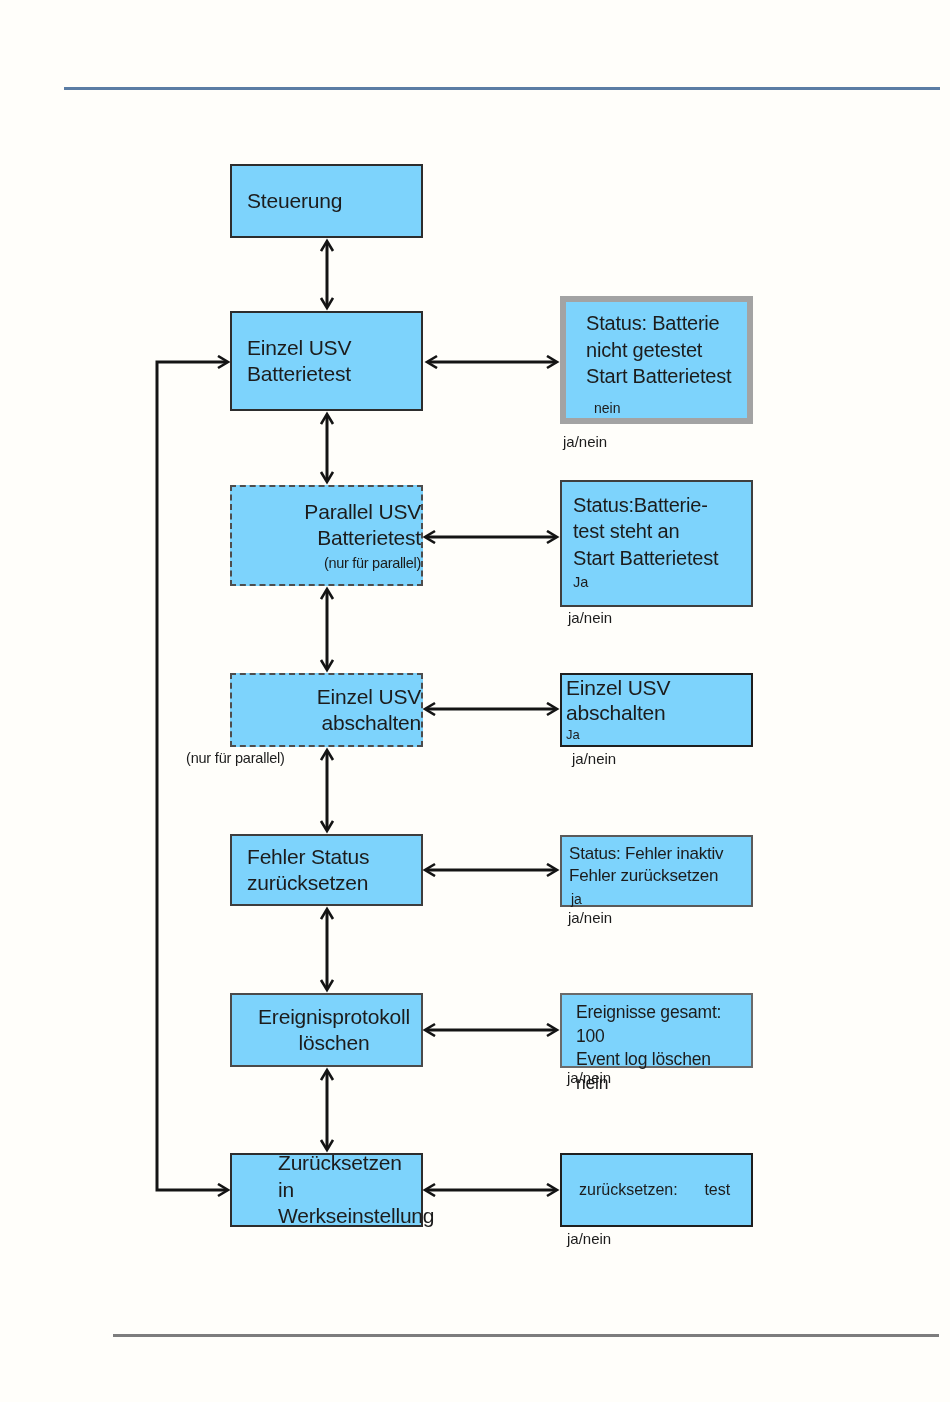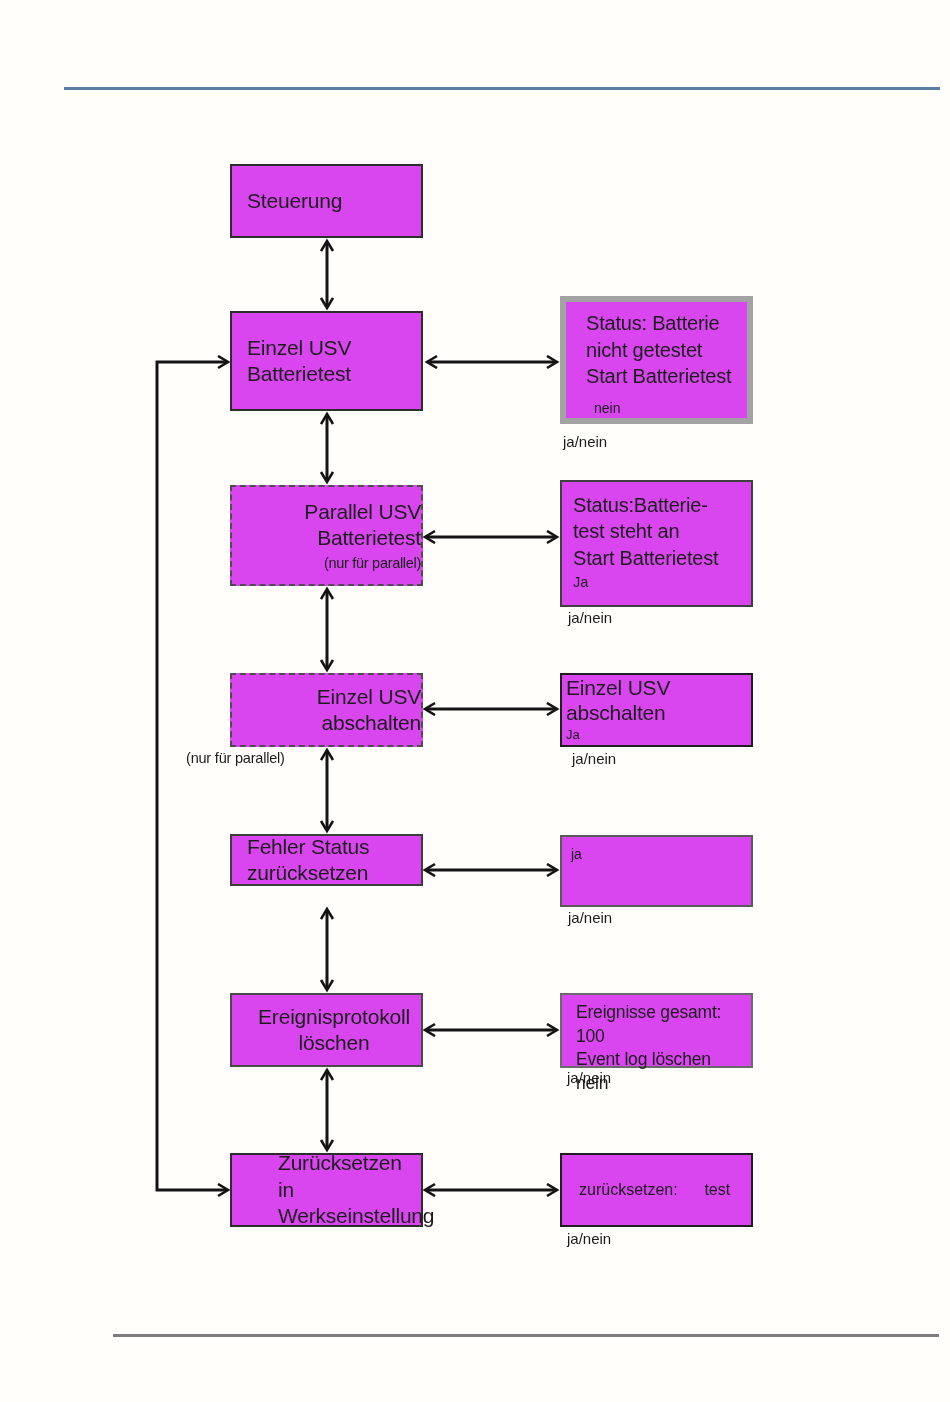--- a/index.html
+++ b/index.html
@@ -7,31 +7,31 @@
     width:950px;height:1402px;position:relative;overflow:hidden;
     background:#fffefa;
     font-family:"Liberation Sans","DejaVu Sans",sans-serif;
     color:#1c1c1c;letter-spacing:-0.2px;
   }
   .rule{position:absolute;}
   #top-rule{left:64px;top:87px;width:876px;height:3px;}
   #bottom-rule{left:113px;top:1334px;width:826px;height:3px;}
   svg.connectors{position:absolute;left:0;top:0;width:950px;height:1402px;pointer-events:none;}
   .box{
-    position:absolute;box-sizing:border-box;background:#d946ef;
+    position:absolute;box-sizing:border-box;background:#7dd3fc;
     display:flex;flex-direction:column;justify-content:center;
     white-space:pre-wrap;
   }
   .lbox{left:230px;width:193px;border:2px solid #2d2d2d;padding-left:15px;font-size:21px;line-height:1.26;}
   .lbox.dashed{border:2px dashed #4d4d4d;text-align:right;}
   #box-root{top:164px;height:74px;}
   #box-l1{top:311px;height:100px;}
   #box-l2{top:485px;height:101px;}
   #box-l3{top:673px;height:74px;}
-  #box-l4{top:834px;height:52px;border-color:#3d3d3d;}
+  #box-l4{top:834px;height:72px;border-color:#3d3d3d;}
   #box-l5{top:993px;height:74px;border-color:#4a4a4a;text-align:center;}
   #box-l6{top:1153px;height:74px;padding-left:46px;}
   .inner-note{font-size:14.5px;letter-spacing:-0.3px;margin-top:2px;}
   .outside-note{position:absolute;left:186px;top:750px;font-size:14.5px;white-space:nowrap;}
   .rbox{left:560px;width:193px;justify-content:flex-start;}
   #box-r1{top:296px;height:128px;border:6px solid #a3a3a3;padding:8px 4px 4px 20px;font-size:20px;line-height:1.33;}
   #box-r2{top:480px;height:127px;border:2px solid #3f3f3f;padding:10px 2px 4px 11px;font-size:20px;line-height:1.32;}
   #box-r3{top:673px;height:74px;border:2px solid #1f1f1f;padding:1px 2px 2px 4px;font-size:21px;line-height:1.18;}
   #box-r4{top:835px;height:72px;border:2px solid #5a5a5a;padding:6px 2px 2px 7px;font-size:17px;line-height:1.32;}
   #box-r5{top:993px;height:75px;border:2px solid #6a6a6a;padding:6px 0 2px 14px;font-size:17.5px;line-height:1.35;}
@@ -122,20 +122,22 @@
 test steht an
 Start Batterietest</span>
   <span class="rvalue">Ja</span>
 </div>
 <div class="box rbox" id="box-r3">
   <span>Einzel USV
 abschalten</span>
   <span class="rvalue">Ja</span>
 </div>
 <div class="box rbox" id="box-r4">
+  <span>Status: Fehler inaktiv
+Fehler zurücksetzen</span>
   <span class="rvalue">ja</span>
 </div>
 <div class="box rbox" id="box-r5">
   <span>Ereignisse gesamt: 100
 Event log löschen   nein</span>
 </div>
 <div class="box rbox" id="box-r6">
   <span>zurücksetzen:      test</span>
 </div>
 

